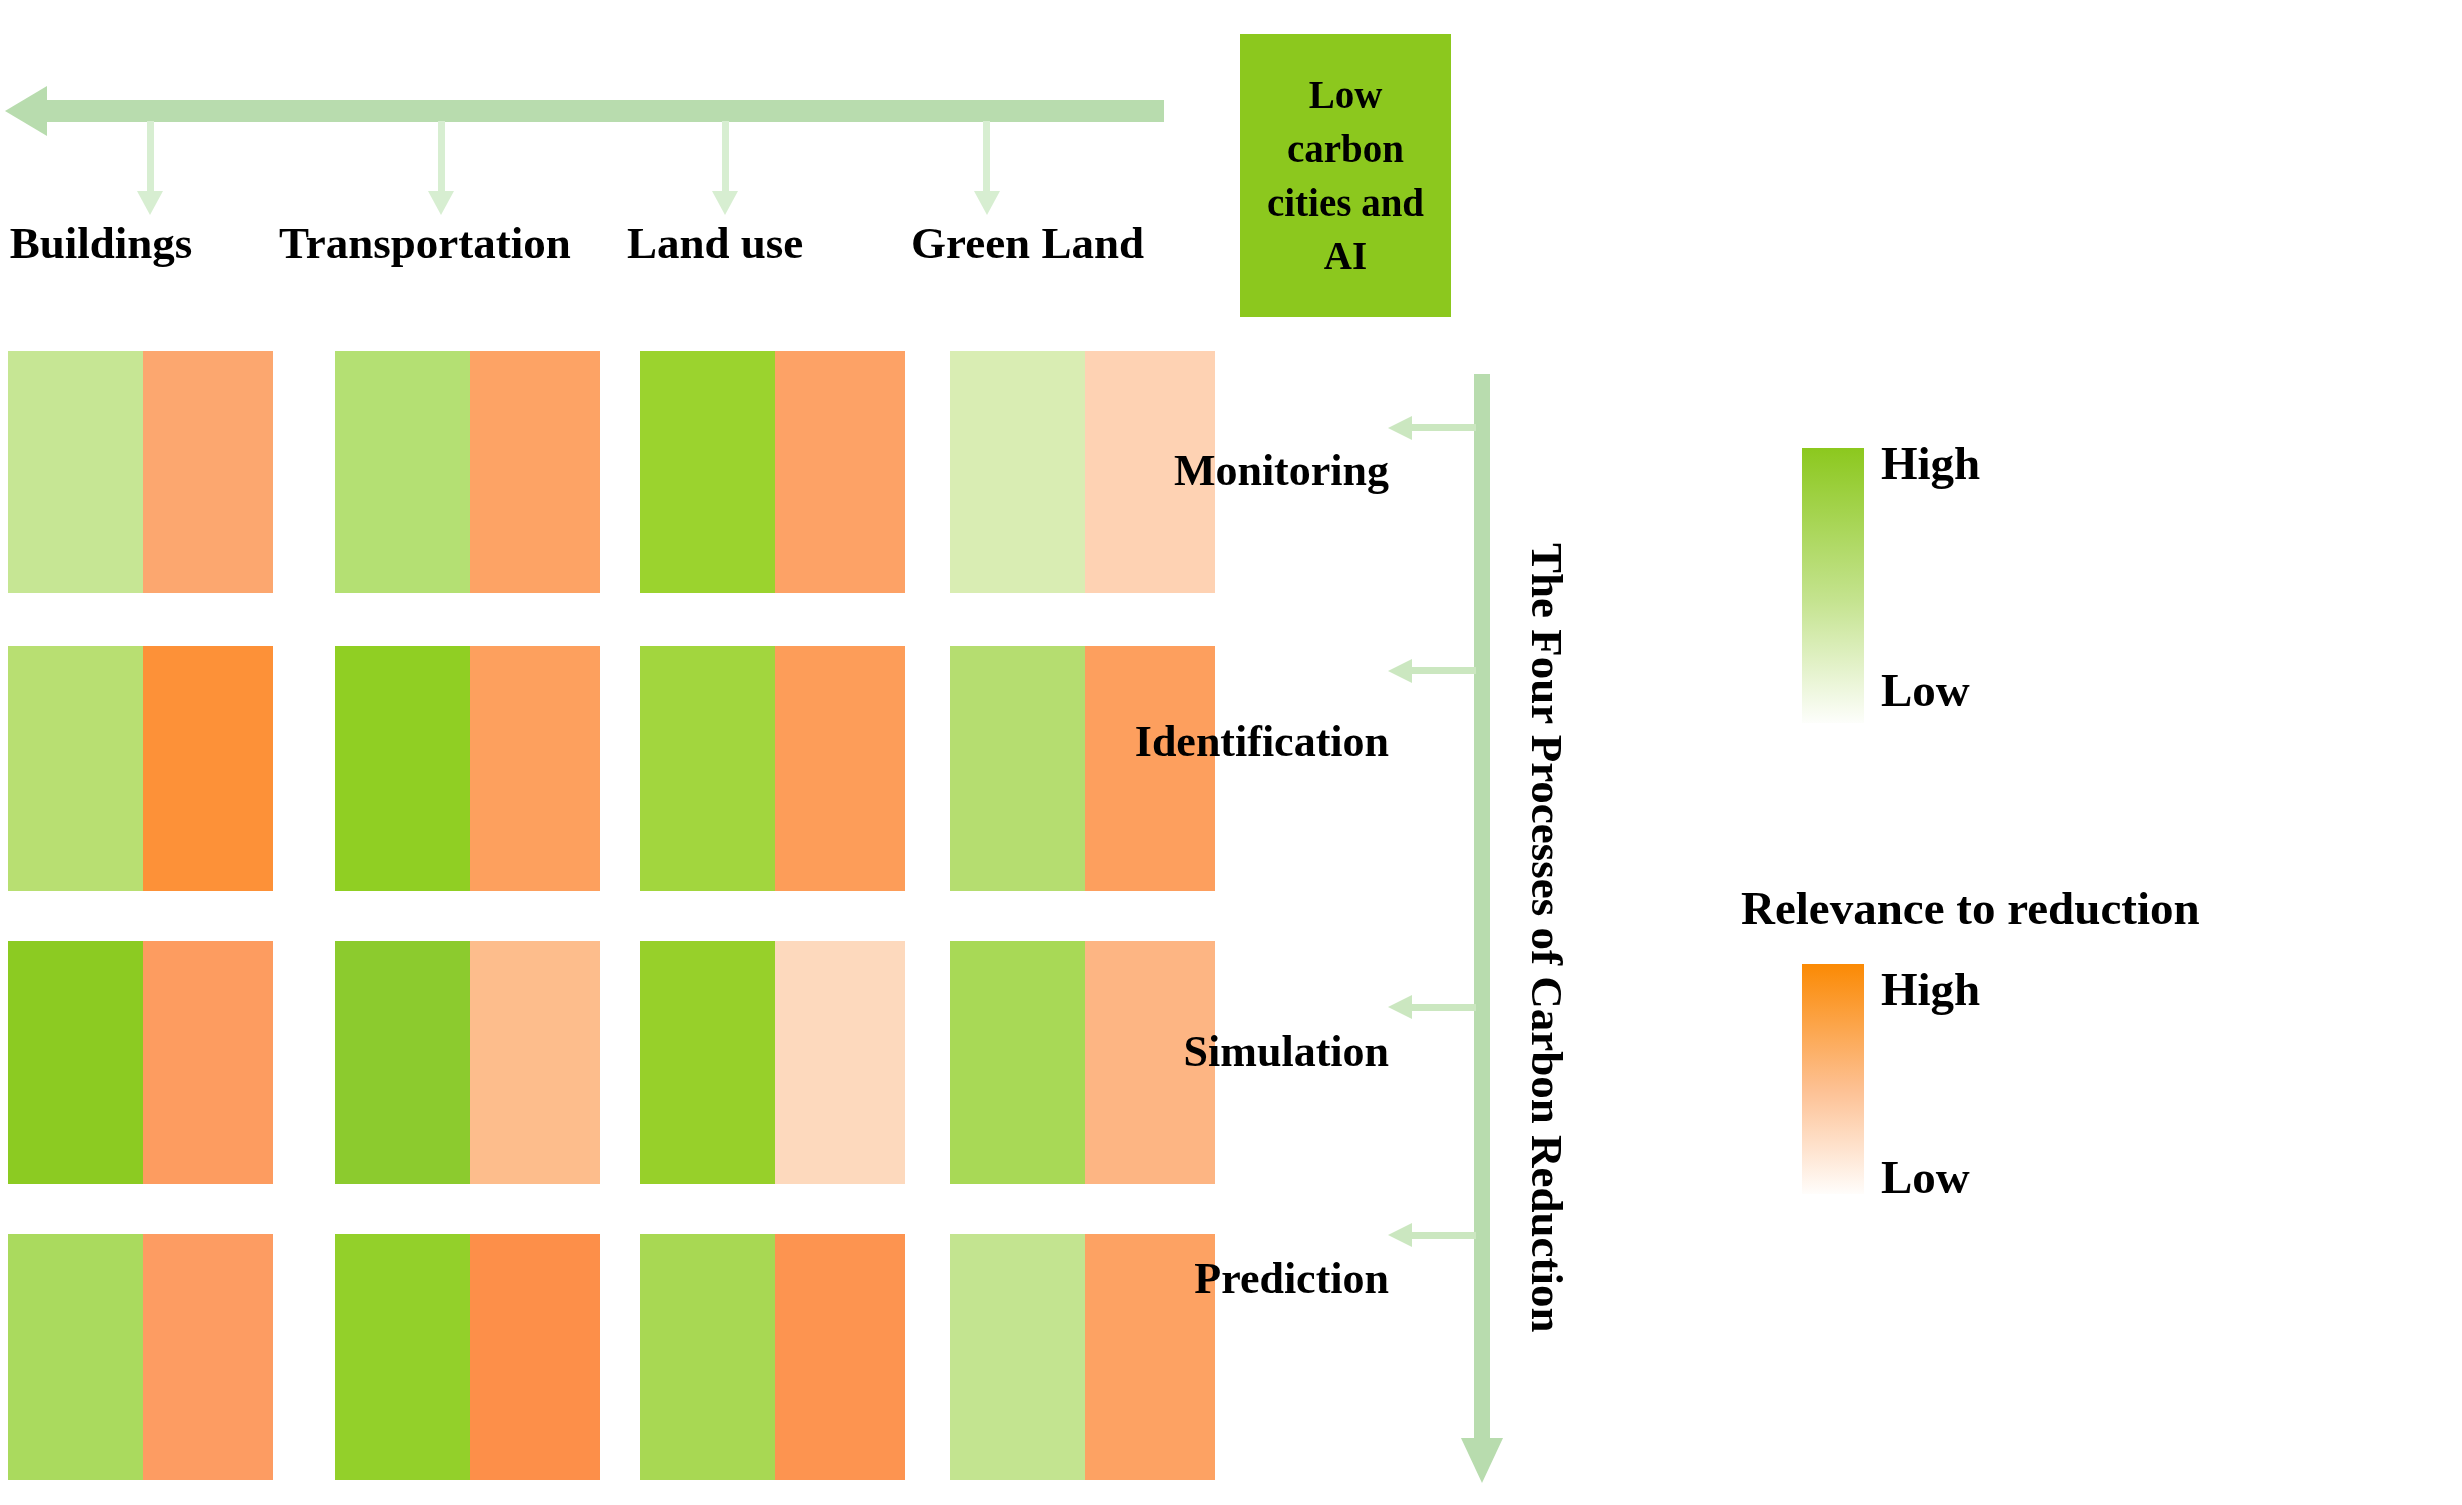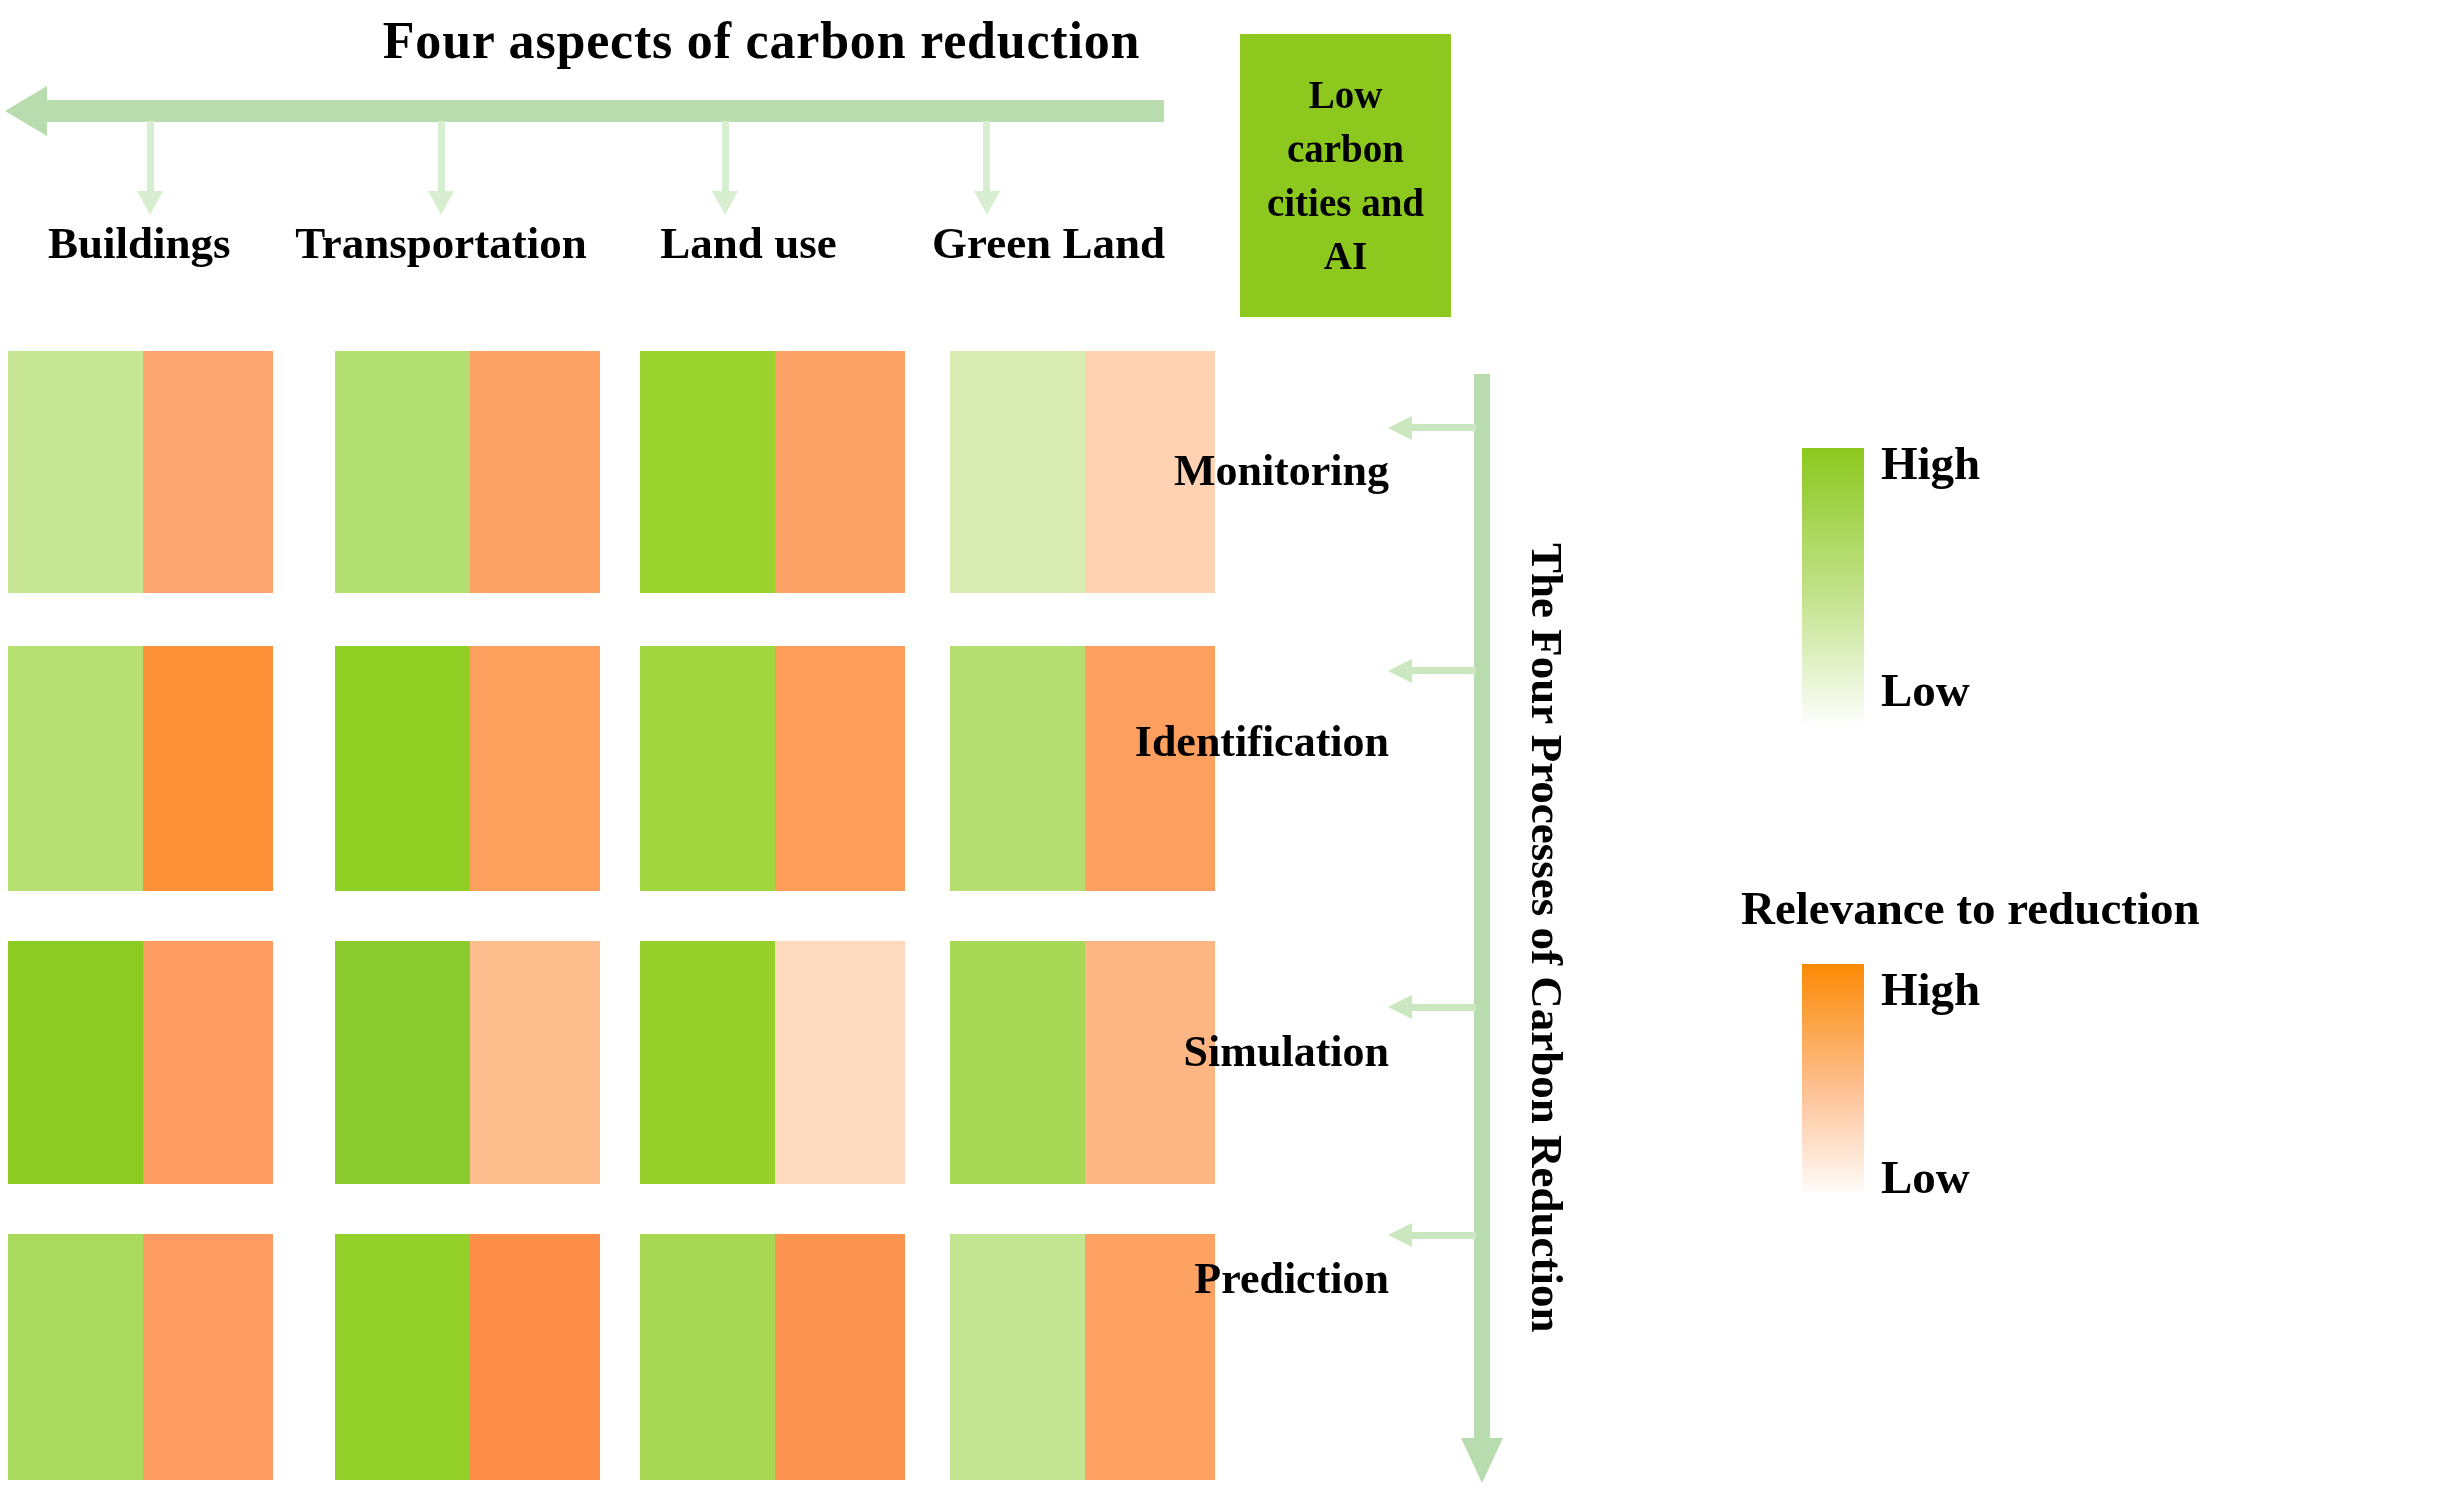--- a/index.html
+++ b/index.html
@@ -43,21 +43,21 @@
   }
   .col-stem-head {
     top: 191px;
     width: 0; height: 0;
     border-left: 13px solid transparent;
     border-right: 13px solid transparent;
     border-top: 24px solid #d7eed1;
   }
   .col-label {
     top: 217px; height: 57px;
-    text-align: center;
+    text-align: left;
     font-size: 45px; font-weight: 600;
     white-space: nowrap;
   }
 
   
   .hub-box {
     left: 1240px; top: 34px; width: 211px; height: 283px;
     background: #8cc81e;
     display: flex; align-items: center; justify-content: center;
     text-align: center;
@@ -120,21 +120,20 @@
   .legend-caption {
     font-size: 47px; font-weight: 700;
     white-space: nowrap;
   }
 </style>
 </head>
 <body>
 
 <div id="canvas">
 
-  <div class="abs fig-title">Four aspects of carbon reduction</div>
   <div class="abs top-arrow-shaft"></div>
   <div class="abs top-arrow-head"></div>
 
   <div class="abs col-stem" style="left:147px"></div>
   <div class="abs col-stem-head" style="left:137px"></div>
   <div class="abs col-stem" style="left:438px"></div>
   <div class="abs col-stem-head" style="left:428px"></div>
   <div class="abs col-stem" style="left:722px"></div>
   <div class="abs col-stem-head" style="left:712px"></div>
   <div class="abs col-stem" style="left:983px"></div>

